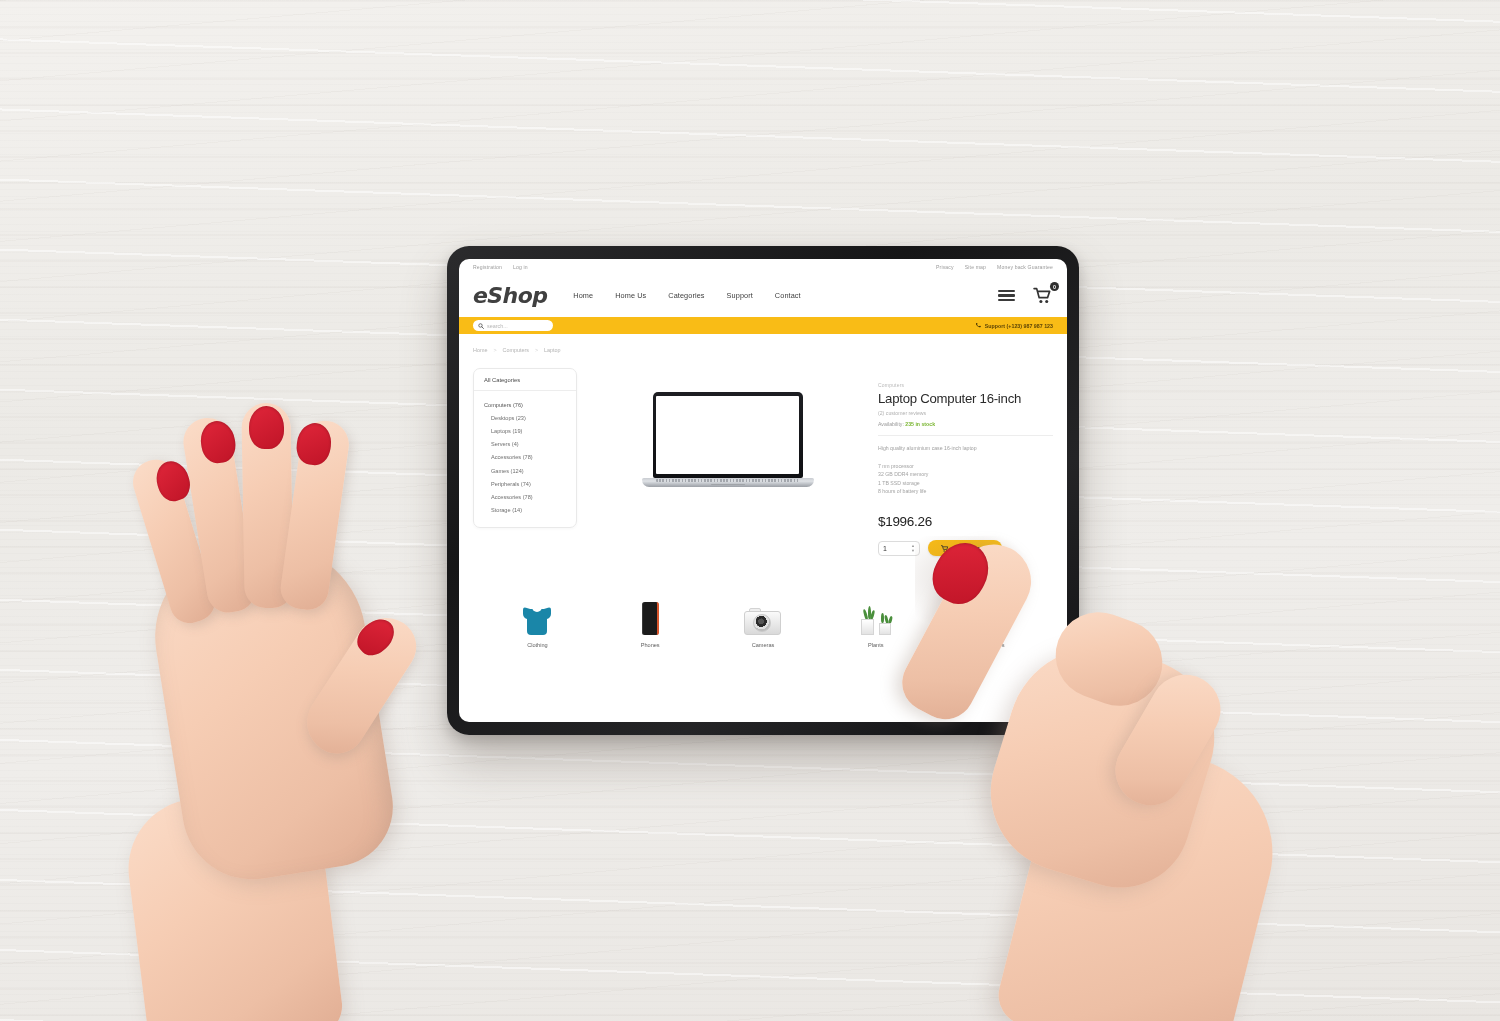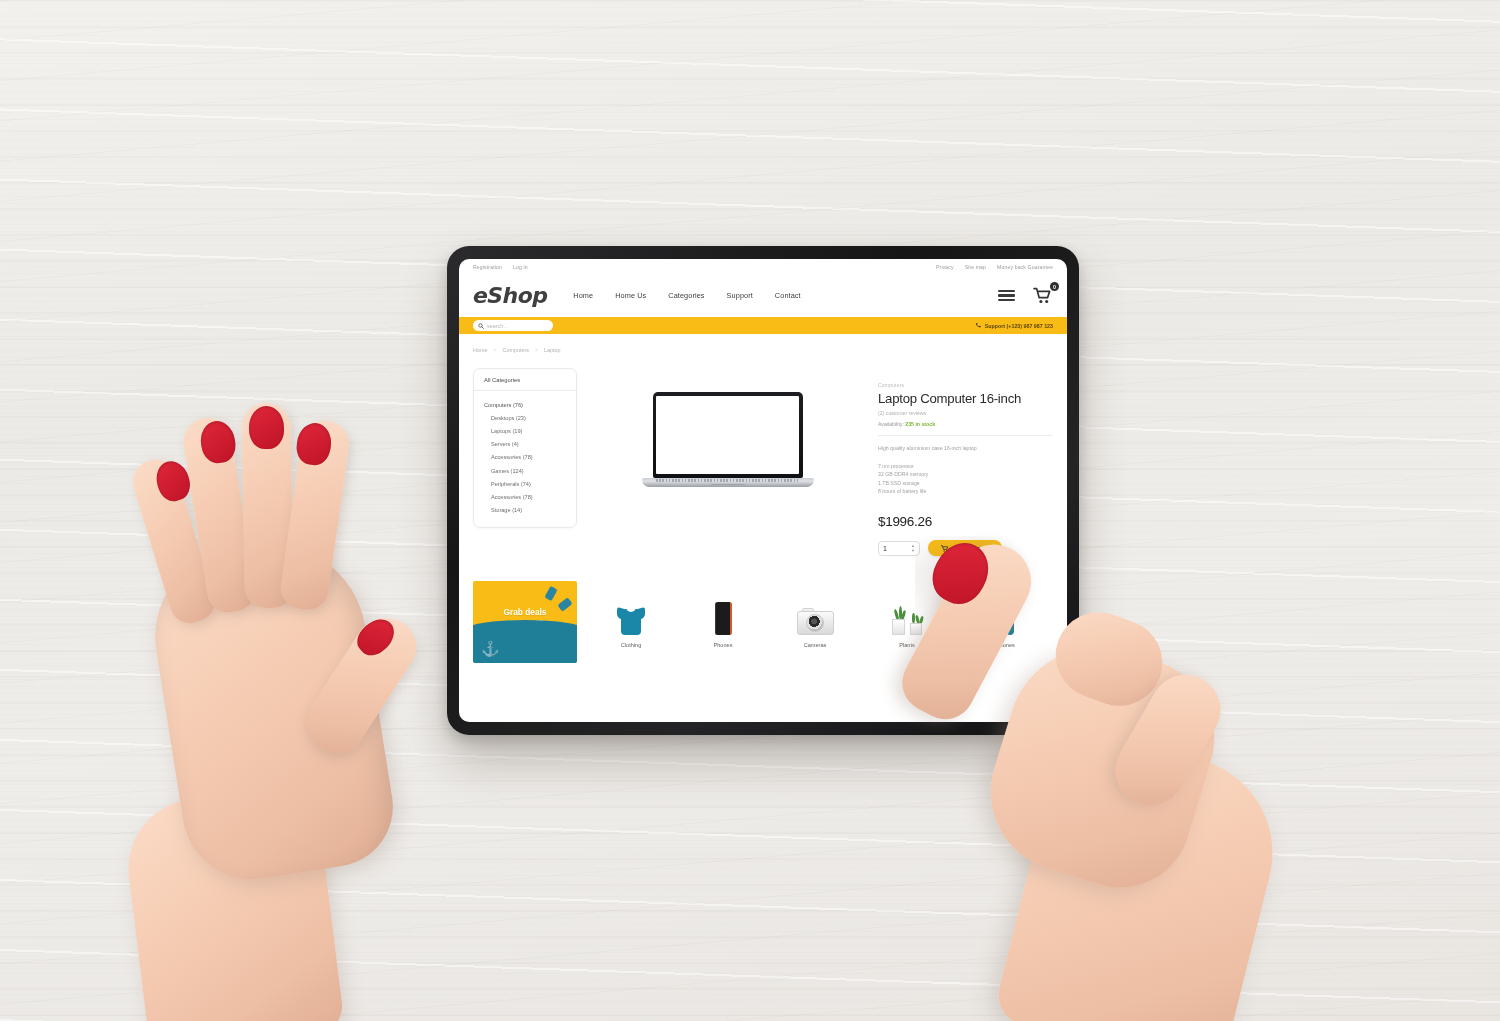--- a/index.html
+++ b/index.html
@@ -357,30 +357,20 @@
                 <circle cx="16.6" cy="18" r="2" fill="#2c2c2c"></circle>
               </svg>
               <span class="lbl">Add to cart</span>
             </button>
           </div>
         </div>
       </div>
     </div>
 
     <div class="bottomrow">
-      <div class="promo">
-        <div class="tag1"></div>
-        <div class="tag2"></div>
-        <div class="txt">
-          <span>Grab deals</span><br>
-          <span class="big">50% off</span>
-        </div>
-        <div class="wave"></div>
-        <div class="anchor">⚓</div>
-      </div>
 
       <div class="cats">
         <div class="cat">
           <div class="art">
             <div class="tshirt">
               <div class="sl l"></div>
                 <div class="sl r"></div>
               <div class="body"></div>
                 <div class="collar"></div>
             </div>

